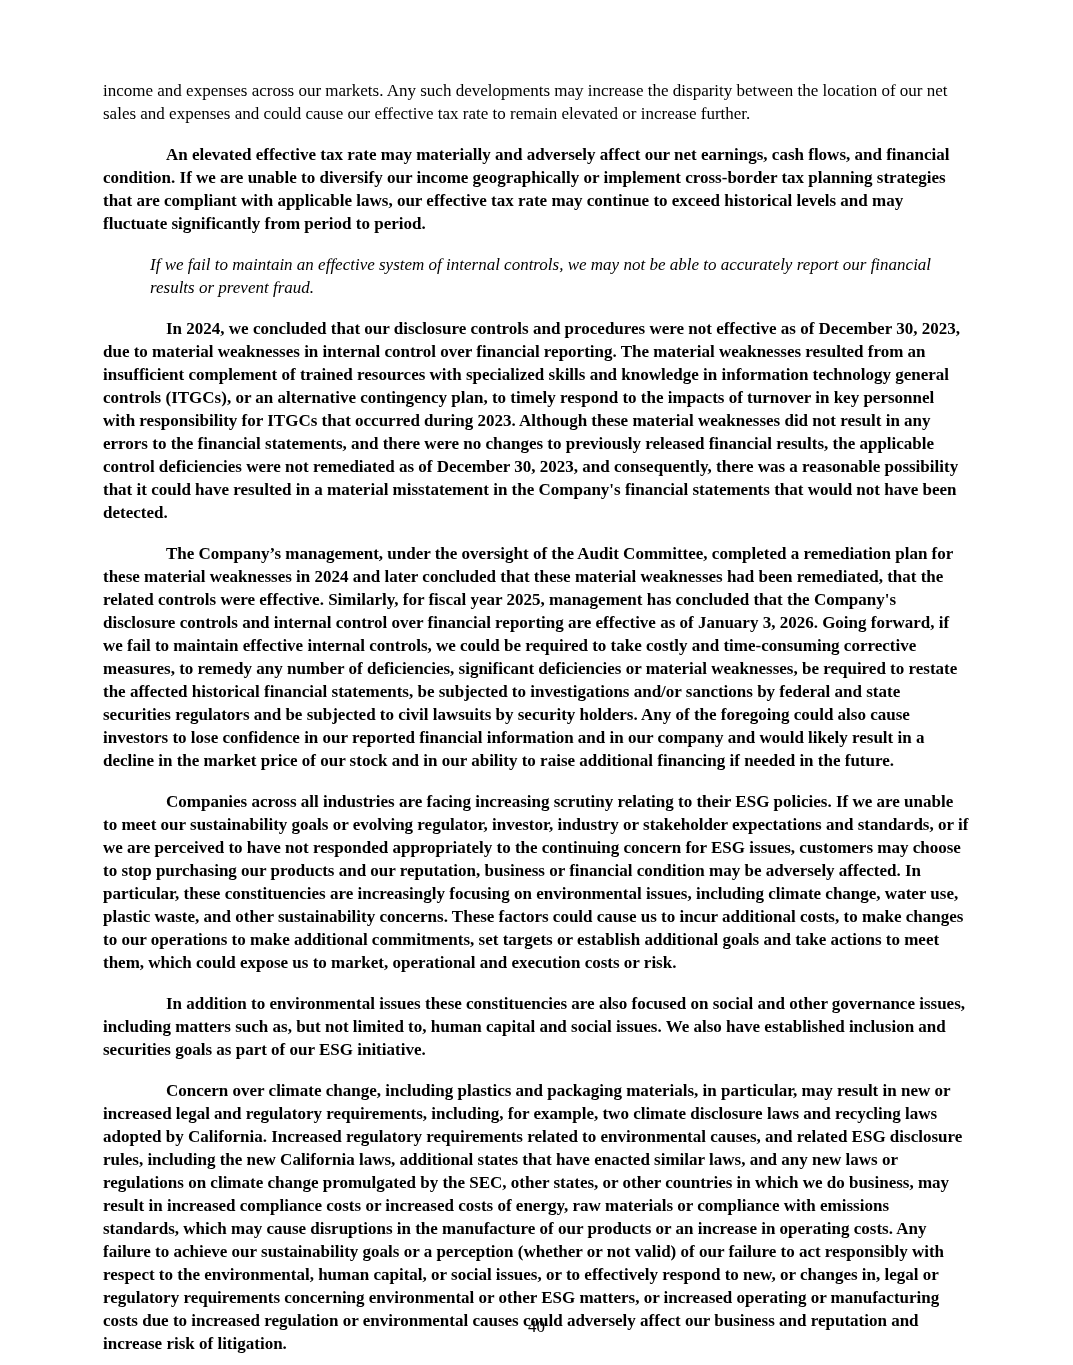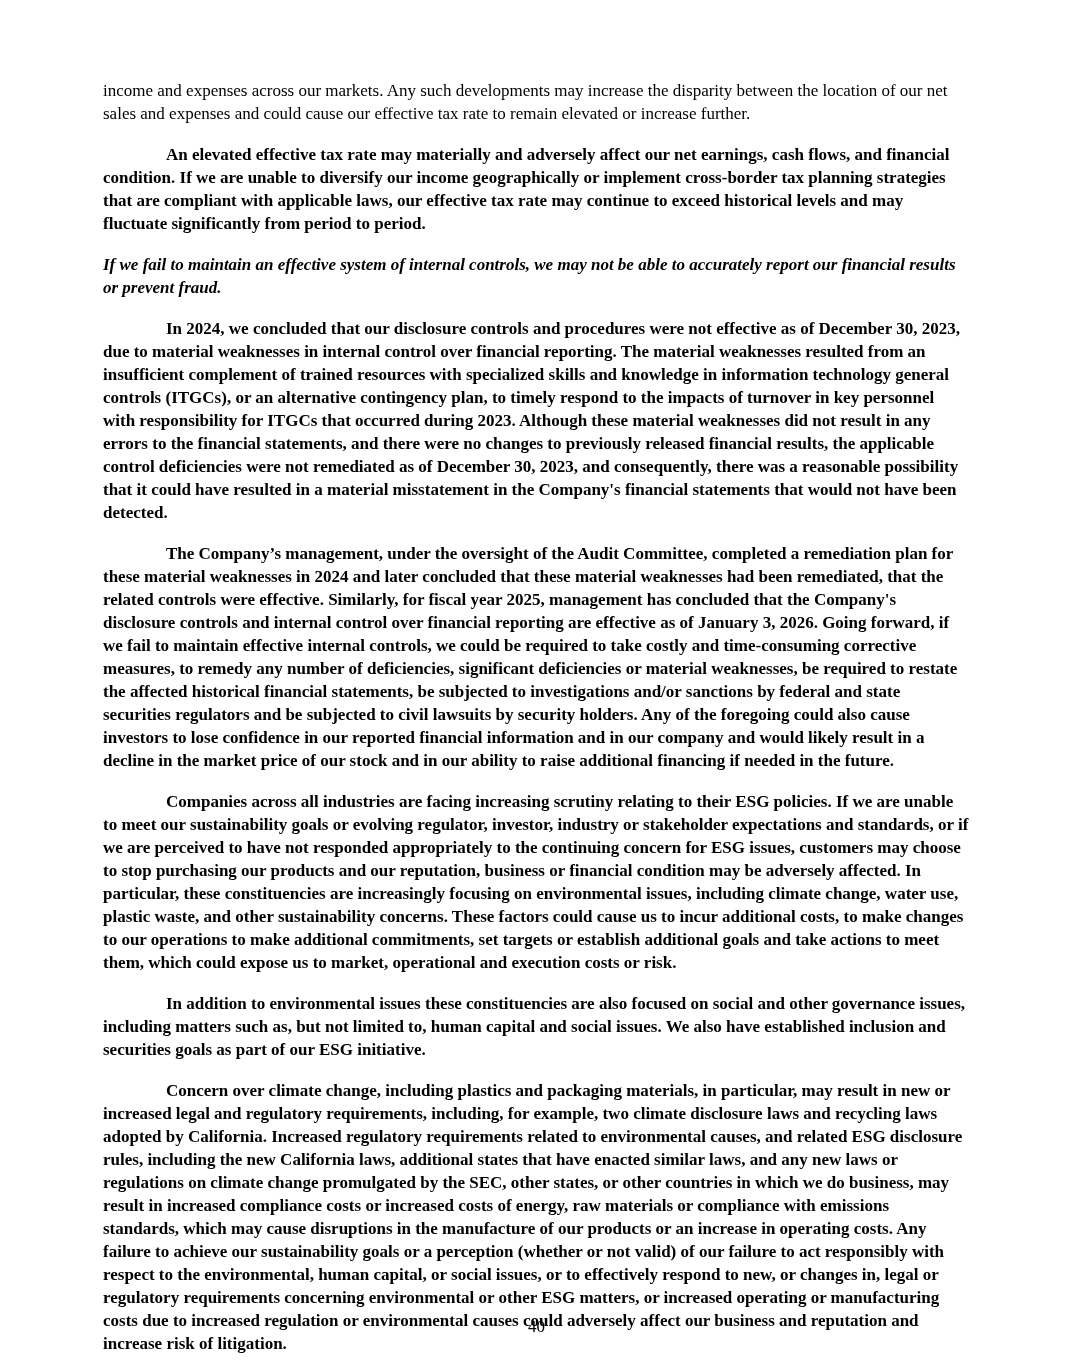--- a/index.html
+++ b/index.html
@@ -27,22 +27,23 @@
     margin: 0 0 18px 0;
     font-size: 17px;
     line-height: 23px;
     text-align: left;
   }
   .content p.body.indent {
     text-indent: 63px;
     font-weight: bold;
   }
   .content p.heading {
-    font-weight: bold;
+    font-weight: normal;
     font-style: italic;
+    margin-left: 47px;
   }
   .footer {
     position: absolute;
     bottom: 28px;
     left: 0;
     width: 100%;
     text-align: center;
     font-size: 17px;
     line-height: 21px;
   }

